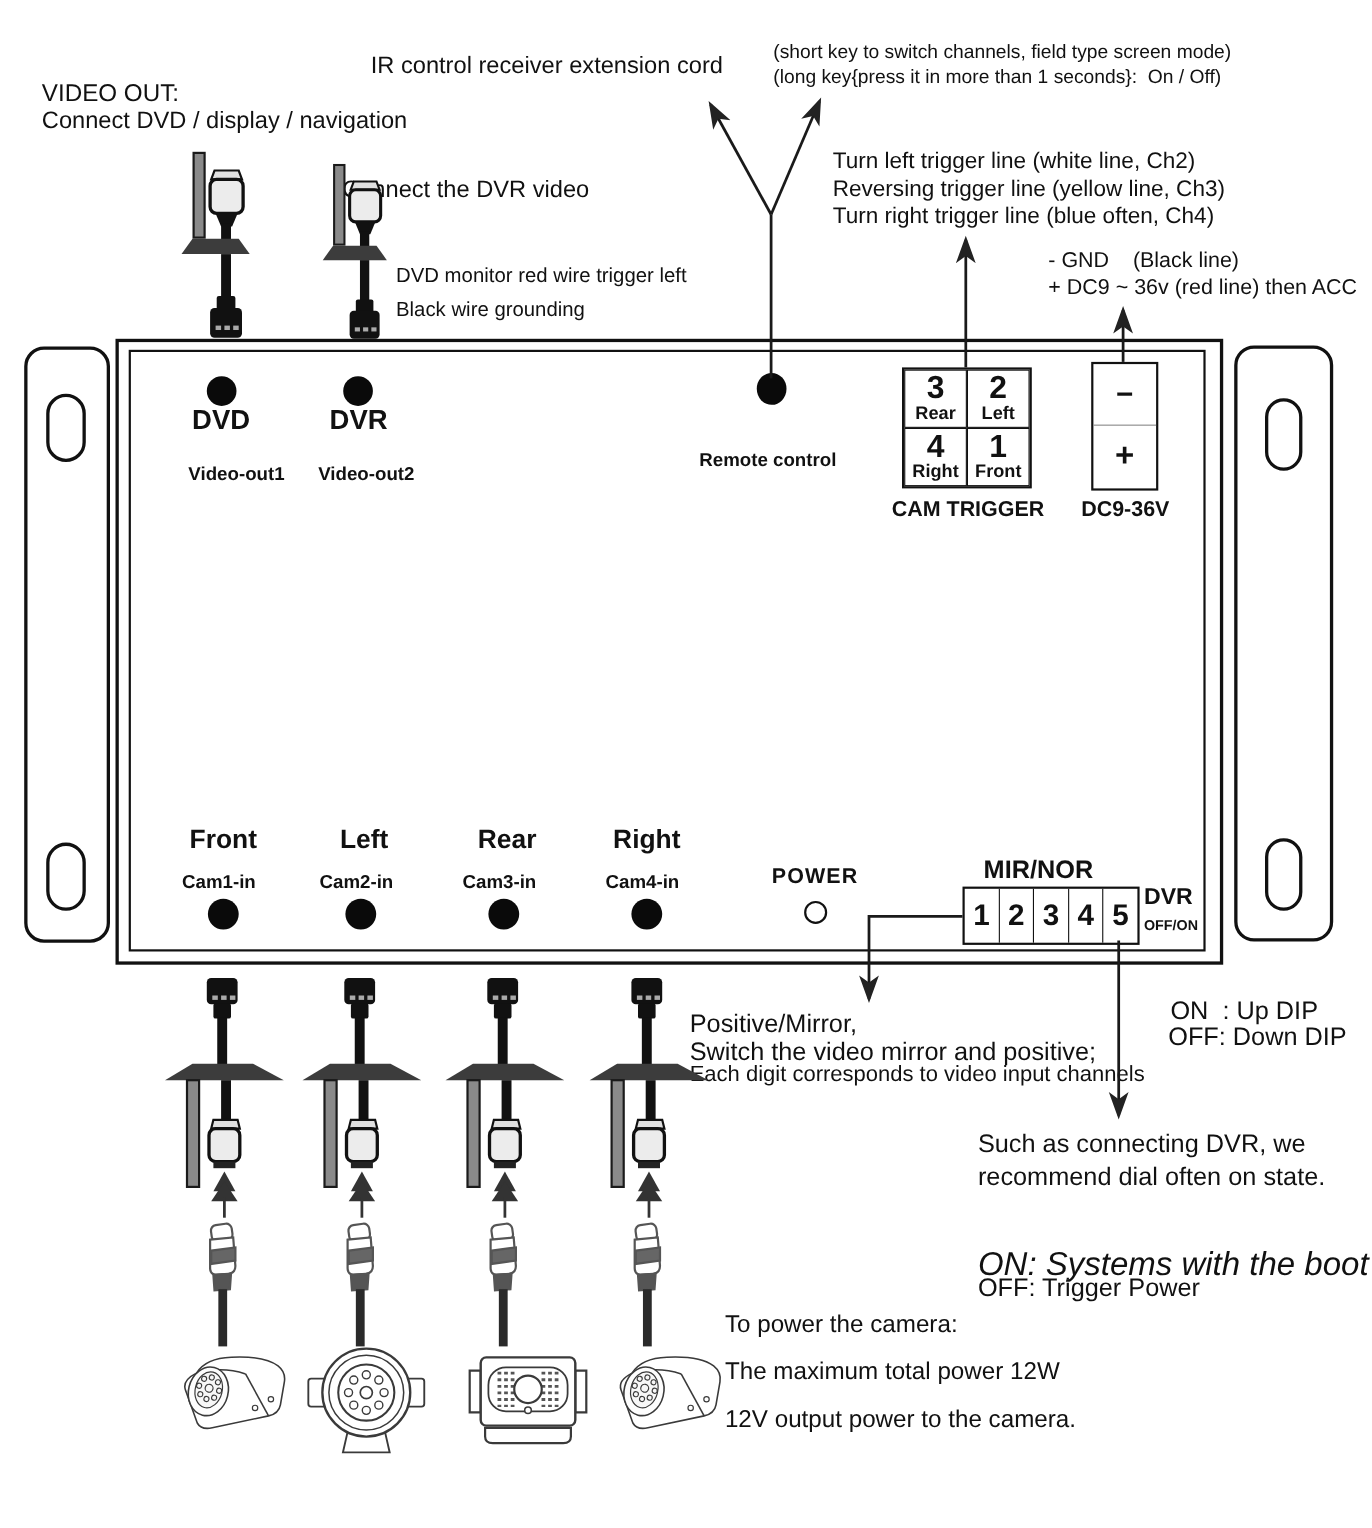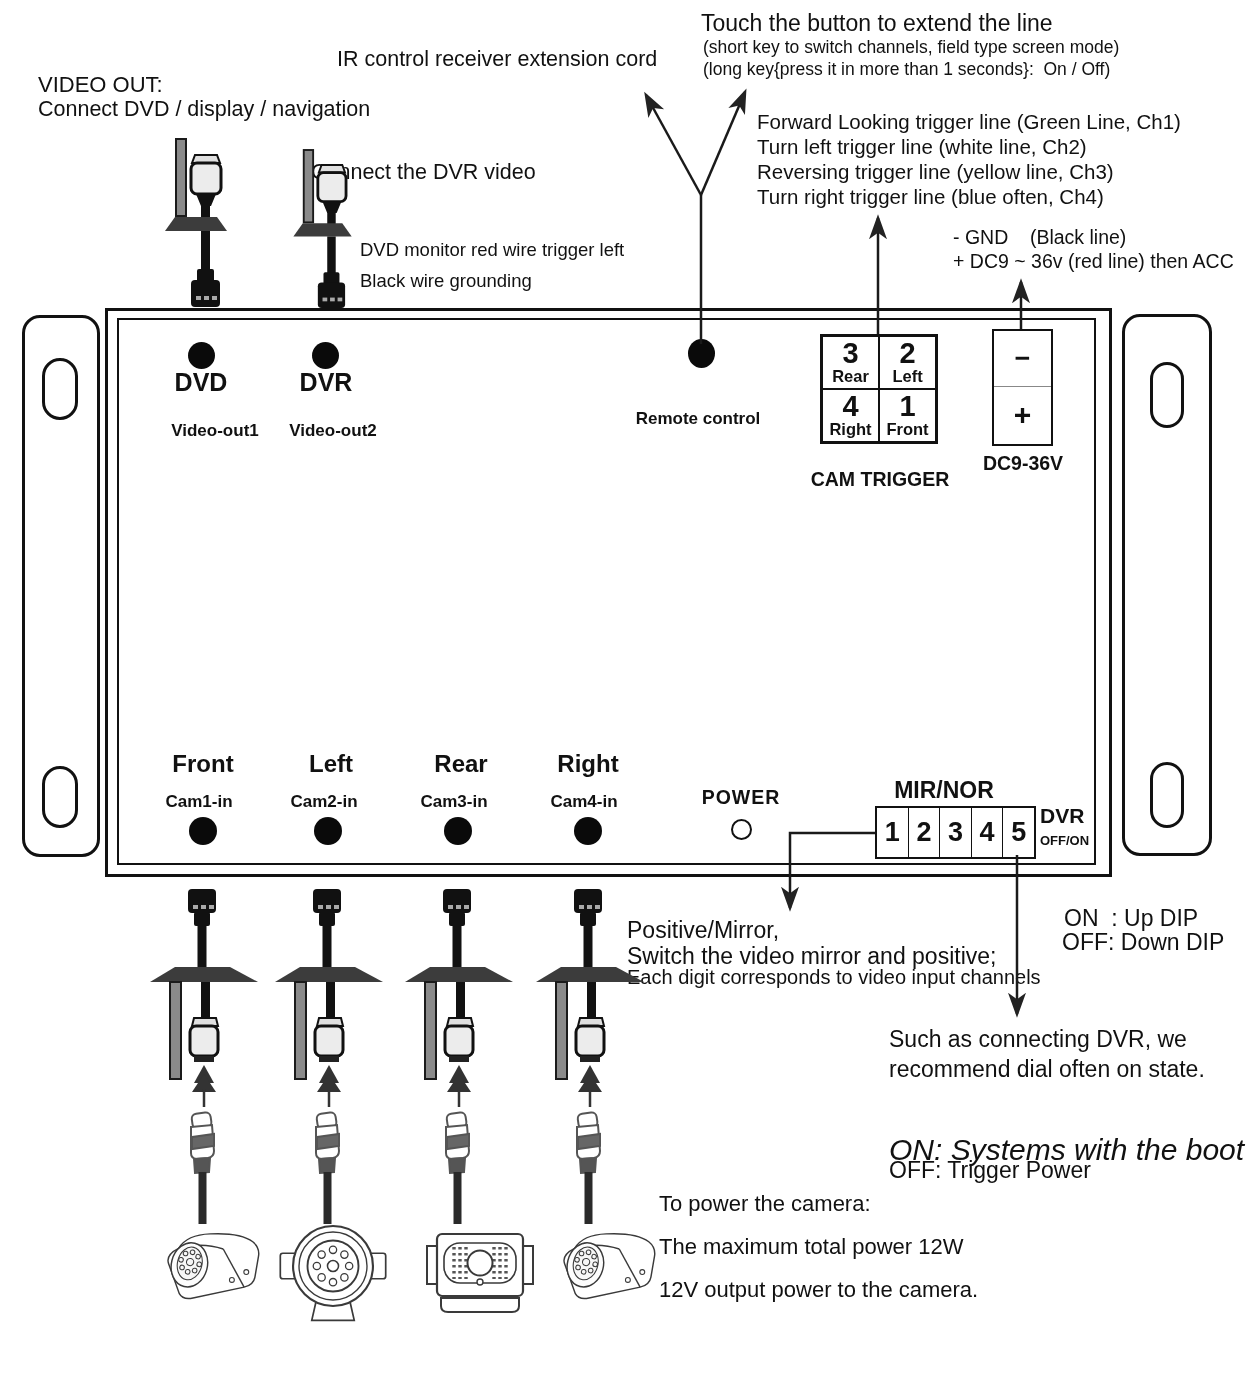--- a/index.html
+++ b/index.html
@@ -33,25 +33,23 @@
 </style>
 </head>
 <body>
 
 <div class="canvas">
 
   <div class="t" style="left:38px;top:72px;font-size:22px;">VIDEO OUT:</div>
   <div class="t" style="left:38px;top:97px;font-size:21.5px;">Connect DVD / display / navigation</div>
   <div class="t" style="left:337px;top:47px;font-size:21.5px;">IR control receiver extension cord</div>
 
-  <div class="t" style="left:701px;top:10px;font-size:23px;">Touch the button to extend the line</div>
   <div class="t" style="left:703px;top:37px;font-size:17.5px;">(short key to switch channels, field type screen mode)</div>
   <div class="t" style="left:703px;top:59px;font-size:17.5px;">(long key{press it in more than 1 seconds}:  On / Off)</div>
 
-  <div class="t" style="left:757px;top:110px;font-size:20.5px;">Forward Looking trigger line (Green Line, Ch1)</div>
   <div class="t" style="left:757px;top:135px;font-size:20.5px;">Turn left trigger line (white line, Ch2)</div>
   <div class="t" style="left:757px;top:160px;font-size:20.5px;">Reversing trigger line (yellow line, Ch3)</div>
   <div class="t" style="left:757px;top:185px;font-size:20.5px;">Turn right trigger line (blue often, Ch4)</div>
 
   <div class="t" style="left:953px;top:226px;font-size:19.5px;">- GND    (Black line)</div>
   <div class="t" style="left:953px;top:250px;font-size:19.5px;">+ DC9 ~ 36v (red line) then ACC</div>
 
   <div class="t" style="left:311px;top:160px;font-size:21.5px;">Connect the DVR video</div>
   <div class="t" style="left:360px;top:239px;font-size:18.5px;">DVD monitor red wire trigger left</div>
   <div class="t" style="left:360px;top:270px;font-size:18.5px;">Black wire grounding</div>
@@ -103,21 +101,21 @@
     </div>
     <div class="trigCell">
       <span class="trigNum">4</span>
       <span class="trigDir">Right</span>
     </div>
     <div class="trigCell">
       <span class="trigNum">1</span>
       <span class="trigDir">Front</span>
     </div>
   </div>
-  <div class="t b ctr" style="left:790px;top:468px;width:180px;font-size:19.5px;">CAM TRIGGER</div>
+  <div class="t b ctr" style="left:790px;top:452px;width:180px;font-size:19.5px;">CAM TRIGGER</div>
 
   <div class="dcBox">
     <div class="dcMinus">−</div>
     <div class="dcPlus">+</div>
   </div>
   <div class="t b ctr" style="left:953px;top:452px;width:140px;font-size:19.5px;">DC9-36V</div>
 
   <div class="t b ctr" style="left:143px;top:750px;width:120px;font-size:24px;">Front</div>
   <div class="t b ctr" style="left:271px;top:750px;width:120px;font-size:24px;">Left</div>
   <div class="t b ctr" style="left:401px;top:750px;width:120px;font-size:24px;">Rear</div>

